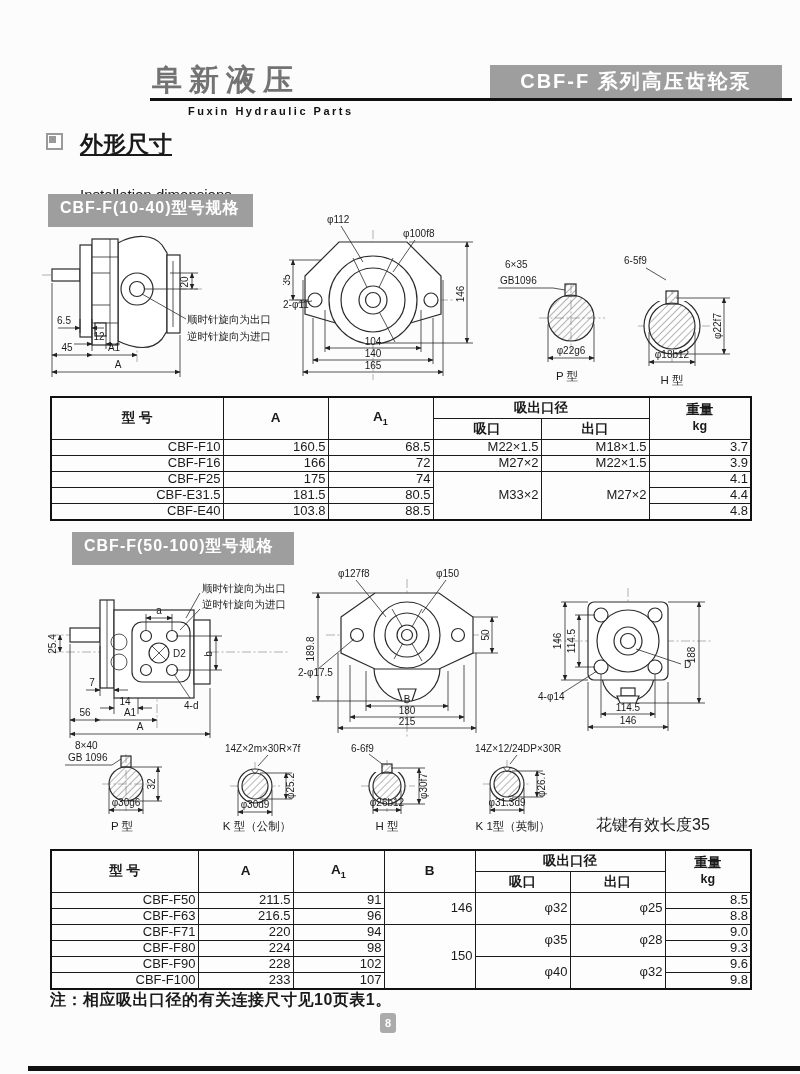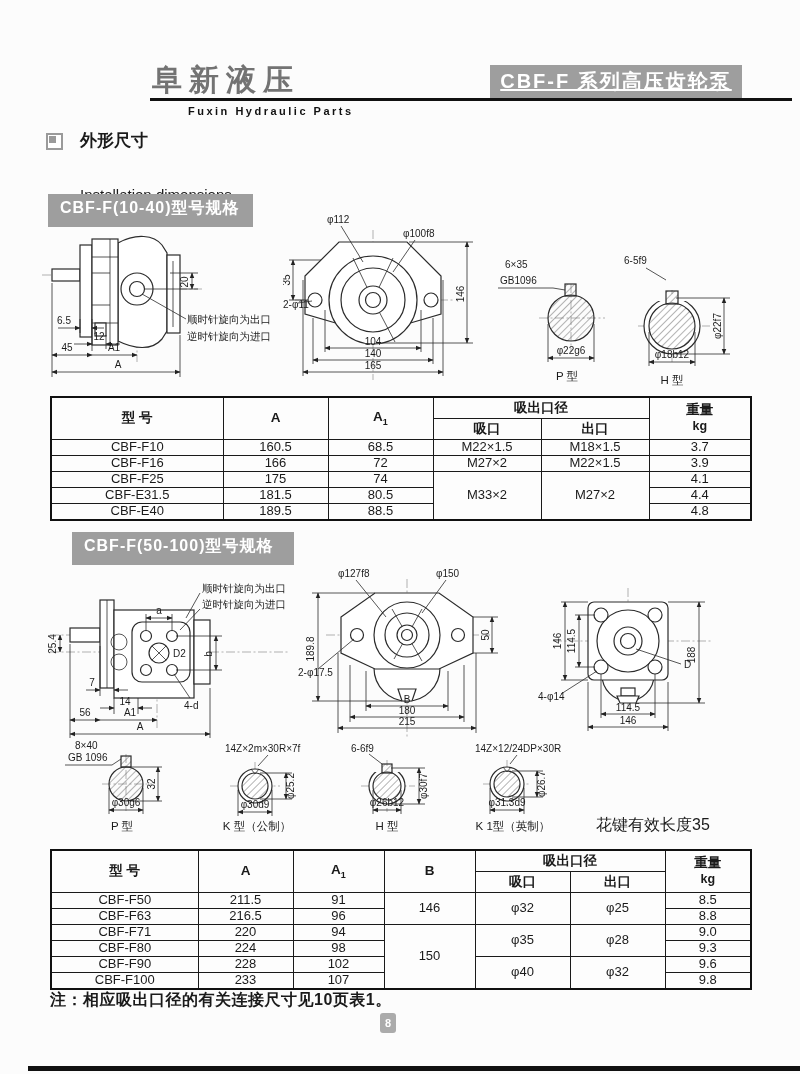--- a/index.html
+++ b/index.html
@@ -13,31 +13,31 @@
   
   .brand-cn{font-size:30px;font-weight:bold;letter-spacing:7px;color:#737373;}
   .brand-rule{background:#111;height:3px;}
   .brand-en{font-size:11px;font-weight:bold;letter-spacing:2.5px;color:#111;padding-left:32px;}
   .series-banner{
     background:#9e9e9e;color:#fff;font-weight:bold;font-size:20px;
     letter-spacing:2px;text-align:center;line-height:33px;height:33px;
   }
   .bullet{width:13px;height:13px;border:2px solid #9a9a9a;background:#fff;}
   .bullet-inner{width:7px;height:7px;background:#9a9a9a;margin:1px;}
-  .sec-cn{font-size:17px;font-weight:bold;}
+  .sec-cn{font-size:23px;font-weight:bold;text-decoration:underline;}
   .sec-en{font-size:15px;margin-top:35px;}
   .gray-banner{
     background:#9e9e9e;color:#fff;font-weight:bold;font-size:16px;
     line-height:27px;height:33px;padding-left:12px;letter-spacing:1px;
   }
   
   table.spec{border-collapse:collapse;table-layout:fixed;background:#fdfdfd;padding-left:18px;}
   table.spec,table.spec th,table.spec td{border:1.5px solid #1a1a1a;}
   table.spec th{font-size:13.5px;font-weight:bold;padding:0;height:20px;line-height:1.25;}
-  table.spec td{font-size:13px;text-align:center;padding:0 2px;height:15px;line-height:1.1;}
+  table.spec td{font-size:13px;text-align:right;padding:0 2px;height:15px;line-height:1.1;}
   table.spec .unit{font-weight:bold;font-size:12.5px;}
   sub.s1{font-size:9px;}
   
   svg text{font-family:"Liberation Sans","DejaVu Sans",sans-serif;font-size:10px;fill:#1c1c1c;}
   svg text.cjk{font-size:10.5px;}
   svg text.cap{font-size:11.5px;}
   svg text.mid{text-anchor:middle;}
   .ol{fill:#fff;stroke:#2b2b2b;stroke-width:1.2;}
   .tl{fill:none;stroke:#2b2b2b;stroke-width:0.8;}
   .cl{fill:none;stroke:#8f8f8f;stroke-width:0.7;stroke-dasharray:9 2.5 2 2.5;}
@@ -60,21 +60,21 @@
     </pattern>
     <marker id="ar" viewBox="0 0 10 10" refX="9" refY="5" markerWidth="7" markerHeight="7" orient="auto-start-reverse">
       <path d="M0,1 L10,5 L0,9 z" fill="#222"></path>
     </marker>
   </defs>
 </svg>
 
 <div class="abs brand-cn" style="left:152px;top:60px;">阜新液压</div>
 <div class="abs brand-rule" style="left:150px;top:98px;width:642px;"></div>
 <div class="abs brand-en" style="left:156px;top:105px;">Fuxin Hydraulic Parts</div>
-<div class="abs series-banner" style="left:490px;top:65px;width:252px;text-decoration:underline;">CBF-F 系列高压齿轮泵</div>
+<div class="abs series-banner" style="left:490px;top:65px;width:292px;">CBF-F 系列高压齿轮泵</div>
 
 <div class="abs bullet" style="left:46px;top:133px;">
     <div class="bullet-inner"></div>
   </div>
 <div class="abs sec-cn" style="left:80px;top:129px;">外形尺寸</div>
 <div class="abs sec-en" style="left:80px;top:151px;">Installation dimensions</div>
 
 <div class="abs gray-banner" style="left:48px;top:194px;width:193px;">CBF-F(10-40)型号规格</div>
 
 <svg class="abs" style="left:40px;top:227px;" width="240" height="162" viewBox="0 0 240 162">
@@ -249,21 +249,21 @@
     <td>4.1</td>
   </tr>
   <tr>
     <td>CBF-E31.5</td>
     <td>181.5</td>
     <td>80.5</td>
     <td>4.4</td>
   </tr>
   <tr>
     <td>CBF-E40</td>
-    <td>189.5</td>
+    <td>103.8</td>
     <td>88.5</td>
     <td>4.8</td>
   </tr>
 </tbody>
   </table>
 
 <div class="abs gray-banner" style="left:48px;top:532px;width:210px;margin-left:24px;">CBF-F(50-100)型号规格</div>
 
 <svg class="abs" style="left:40px;top:578px;" width="270" height="172" viewBox="0 0 270 172">
   <line class="cl" x1="10" y1="57" x2="100" y2="57"></line>

